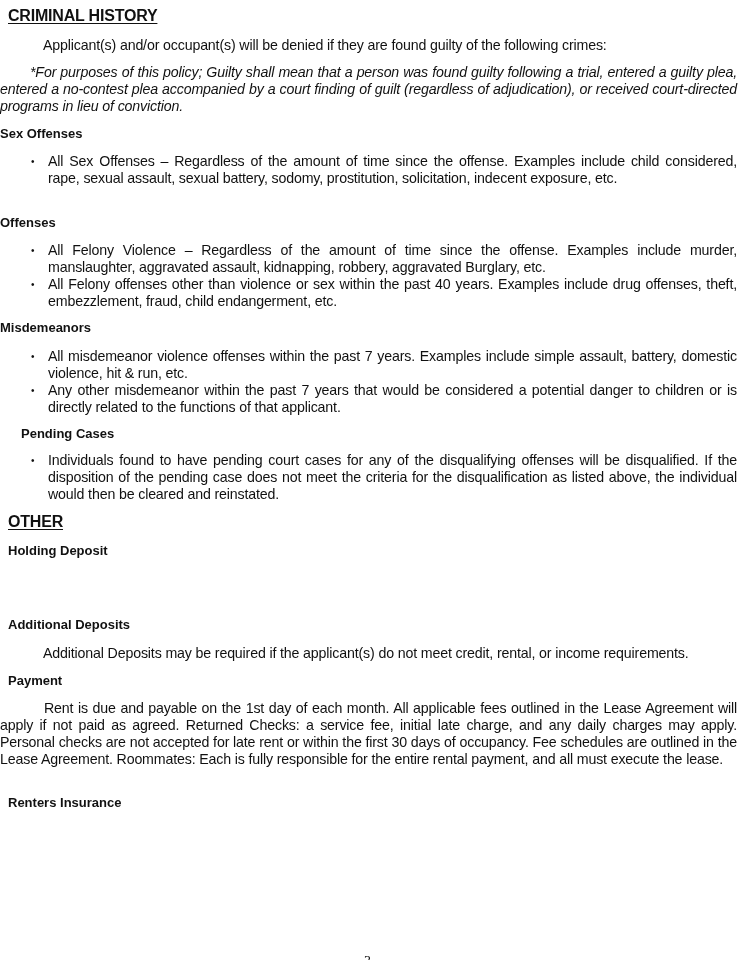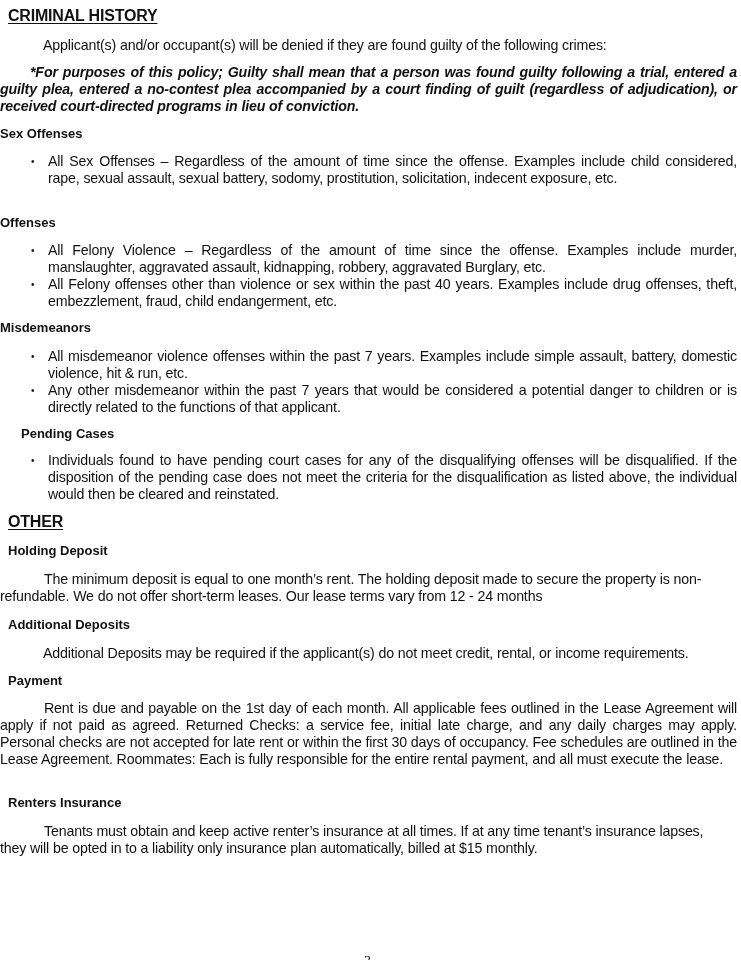--- a/index.html
+++ b/index.html
@@ -21,21 +21,21 @@
 </style>
 </head>
 <body>
 
 <div class="page">
 
   <div class="abs h1" style="left:8px; top:-1px;">CRIMINAL HISTORY</div>
 
   <div class="abs para" style="left:43px; top:29px; width:700px;">Applicant(s) and/or occupant(s) will be denied if they are found guilty of the following crimes:</div>
 
-  <div class="abs para italic indent" style="left:0px; top:56px; width:737px; text-indent:30px;font-weight:bold;">*For purposes of this policy; Guilty shall mean that a person was found guilty following a trial, entered a guilty plea, entered a no-contest plea accompanied by a court finding of guilt (regardless of adjudication), or received court-directed programs in lieu of conviction.</div>
+  <div class="abs para italic indent" style="left:0px; top:56px; width:737px; text-indent:30px;">*For purposes of this policy; Guilty shall mean that a person was found guilty following a trial, entered a guilty plea, entered a no-contest plea accompanied by a court finding of guilt (regardless of adjudication), or received court-directed programs in lieu of conviction.</div>
 
   <div class="abs h2" style="left:0px; top:118px;">Sex Offenses</div>
   <ul class="abs bullets" style="left:0px; top:145px; width:737px;">
     <li><span class="bullet">•</span><span>All Sex Offenses – Regardless of the amount of time since the offense. Examples include child considered, rape, sexual assault, sexual battery, sodomy, prostitution, solicitation, indecent exposure, etc.</span></li>
   </ul>
 
   <div class="abs h2" style="left:0px; top:207px;">Offenses</div>
   <ul class="abs bullets" style="left:0px; top:234px; width:737px;">
     <li><span class="bullet">•</span><span>All Felony Violence – Regardless of the amount of time since the offense. Examples include murder, manslaughter, aggravated assault, kidnapping, robbery, aggravated Burglary, etc.</span></li>
     <li><span class="bullet">•</span><span>All Felony offenses other than violence or sex within the past 40 years. Examples include drug offenses, theft, embezzlement, fraud, child endangerment, etc.</span></li>
@@ -48,25 +48,23 @@
   </ul>
 
   <div class="abs h2" style="left:0px; top:418px;padding-left:21px;">Pending Cases</div>
   <ul class="abs bullets" style="left:0px; top:444px; width:737px;">
     <li><span class="bullet">•</span><span>Individuals found to have pending court cases for any of the disqualifying offenses will be disqualified. If the disposition of the pending case does not meet the criteria for the disqualification as listed above, the individual would then be cleared and reinstated.</span></li>
   </ul>
 
   <div class="abs h1" style="left:8px; top:505px;">OTHER</div>
 
   <div class="abs h2" style="left:8px; top:535px;">Holding Deposit</div>
-  <div class="abs para indent" style="left:0px; top:563px; width:725px; text-align:left;">The minimum deposit is equal to one month’s rent. The holding deposit made to secure the property is non- refundable. We do not offer short-term leases. Our lease terms vary from 12 - 24 months</div>
 
   <div class="abs h2" style="left:8px; top:609px;">Additional Deposits</div>
   <div class="abs para" style="left:43px; top:637px; width:700px; white-space:nowrap;">Additional Deposits may be required if the applicant(s) do not meet credit, rental, or income requirements.</div>
 
   <div class="abs h2" style="left:8px; top:665px;">Payment</div>
   <div class="abs para indent" style="left:0px; top:692px; width:737px;">Rent is due and payable on the 1st day of each month. All applicable fees outlined in the Lease Agreement will apply if not paid as agreed. Returned Checks: a service fee, initial late charge, and any daily charges may apply. Personal checks are not accepted for late rent or within the first 30 days of occupancy. Fee schedules are outlined in the Lease Agreement. Roommates: Each is fully responsible for the entire rental payment, and all must execute the lease.</div>
 
   <div class="abs h2" style="left:8px; top:787px;">Renters Insurance</div>
-  <div class="abs para indent" style="left:0px; top:815px; width:715px; text-align:left;">Tenants must obtain and keep active renter’s insurance at all times. If at any time tenant’s insurance lapses, they will be opted in to a liability only insurance plan automatically, billed at $15 monthly.</div>
 
   <div class="abs pagenum" style="left:364px; top:946px;">3</div>
 </div>
 
 </body></html>

